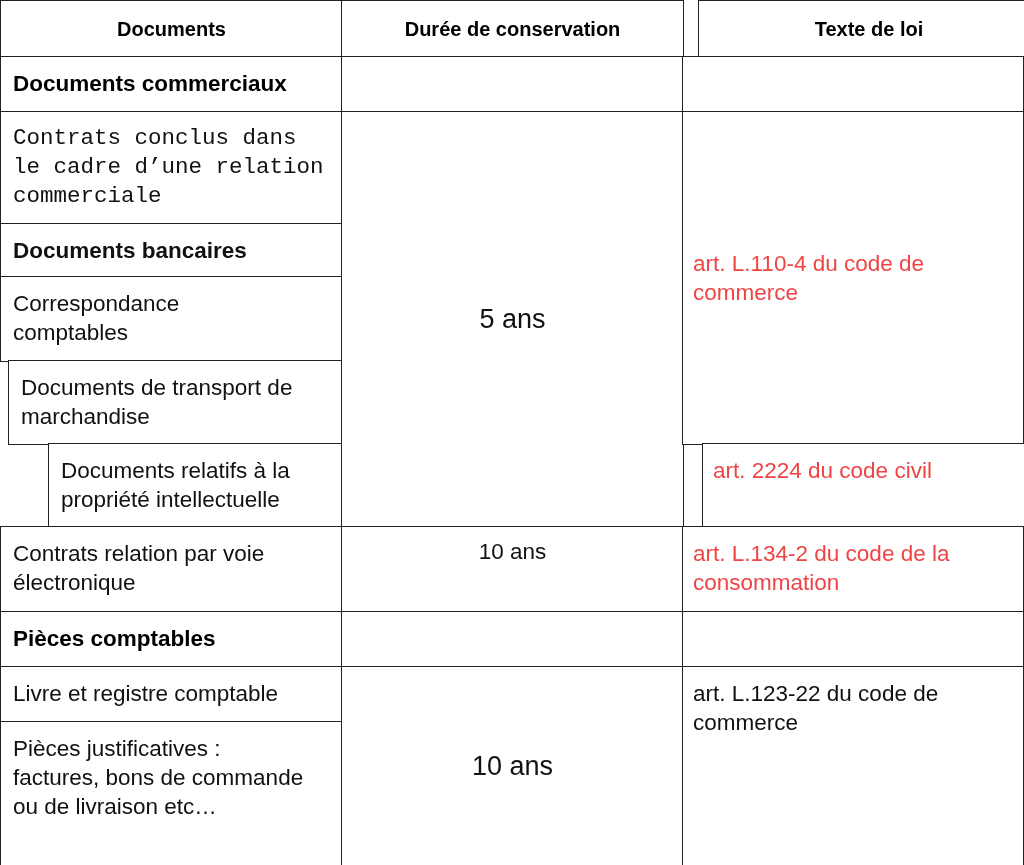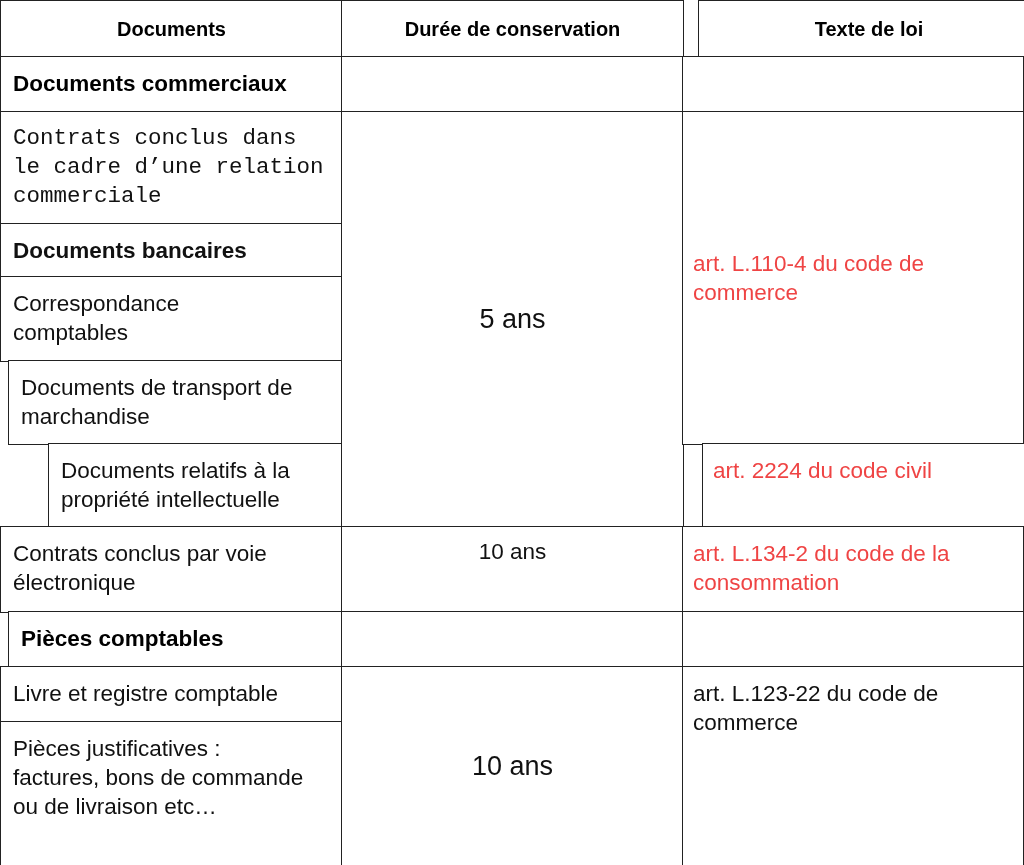--- a/index.html
+++ b/index.html
@@ -26,32 +26,32 @@
 
 <div class="cell sec" style="left:0;top:56px;width:343px;height:57px;">Documents commerciaux</div>
 <div class="cell" style="left:341px;top:56px;width:343px;height:57px;"></div>
 <div class="cell" style="left:682px;top:56px;width:342px;height:57px;"></div>
 
 <div class="cell txt" style="left:0;top:111px;width:343px;height:114px;font-family:Liberation Mono, monospace;">Contrats conclus dans le cadre d’une relation commerciale</div>
 <div class="cell txt" style="left:0;top:223px;width:343px;height:55px;font-weight:bold;">Documents bancaires</div>
 <div class="cell txt" style="left:0;top:276px;width:343px;height:86px;padding-right:60px;">Correspondance comptables</div>
 <div class="cell txt" style="left:0;top:360px;width:343px;height:85px;margin-left:8px;">Documents de transport de marchandise</div>
 <div class="cell txt" style="left:0;top:443px;width:343px;height:85px;padding-right:60px;margin-left:48px;">Documents relatifs à la propriété intellectuelle</div>
-<div class="cell txt" style="left:0;top:526px;width:343px;height:87px;padding-right:30px;">Contrats conclus par voie électronique</div>
+<div class="cell txt" style="left:0;top:526px;width:343px;height:87px;padding-right:30px;">Contrats relation par voie électronique</div>
 
 <div class="cell dur" style="left:341px;top:111px;width:343px;height:417px;">5 ans</div>
 <div class="cell dur-top" style="left:341px;top:526px;width:343px;height:87px;">10 ans</div>
 
 <div class="cell" style="left:682px;top:111px;width:342px;height:334px;display:flex;align-items:center;">
   <div class="law" style="padding-top:0;">art. L.110-4 du code de commerce</div>
 </div>
 <div class="cell law" style="left:682px;top:443px;width:342px;height:85px;margin-left:20px;">art. 2224 du code civil</div>
 <div class="cell law" style="left:682px;top:526px;width:342px;height:87px;">art. L.134-2 du code de la consommation</div>
 
-<div class="cell sec" style="left:8px;top:611px;width:343px;height:57px;">Pièces comptables</div>
+<div class="cell sec" style="left:0;top:611px;width:343px;height:57px;">Pièces comptables</div>
 <div class="cell" style="left:341px;top:611px;width:343px;height:57px;"></div>
 <div class="cell" style="left:682px;top:611px;width:342px;height:57px;"></div>
 
 <div class="cell txt" style="left:0;top:666px;width:343px;height:57px;">Livre et registre comptable</div>
 <div class="cell txt" style="left:0;top:721px;width:343px;height:146px;padding-right:30px;">Pièces justificatives : factures, bons de commande ou de livraison etc…</div>
 
 <div class="cell dur" style="left:341px;top:666px;width:343px;height:201px;">10 ans</div>
 
 <div class="cell law dark" style="left:682px;top:666px;width:342px;height:201px;">art. L.123-22 du code de commerce</div>
 

